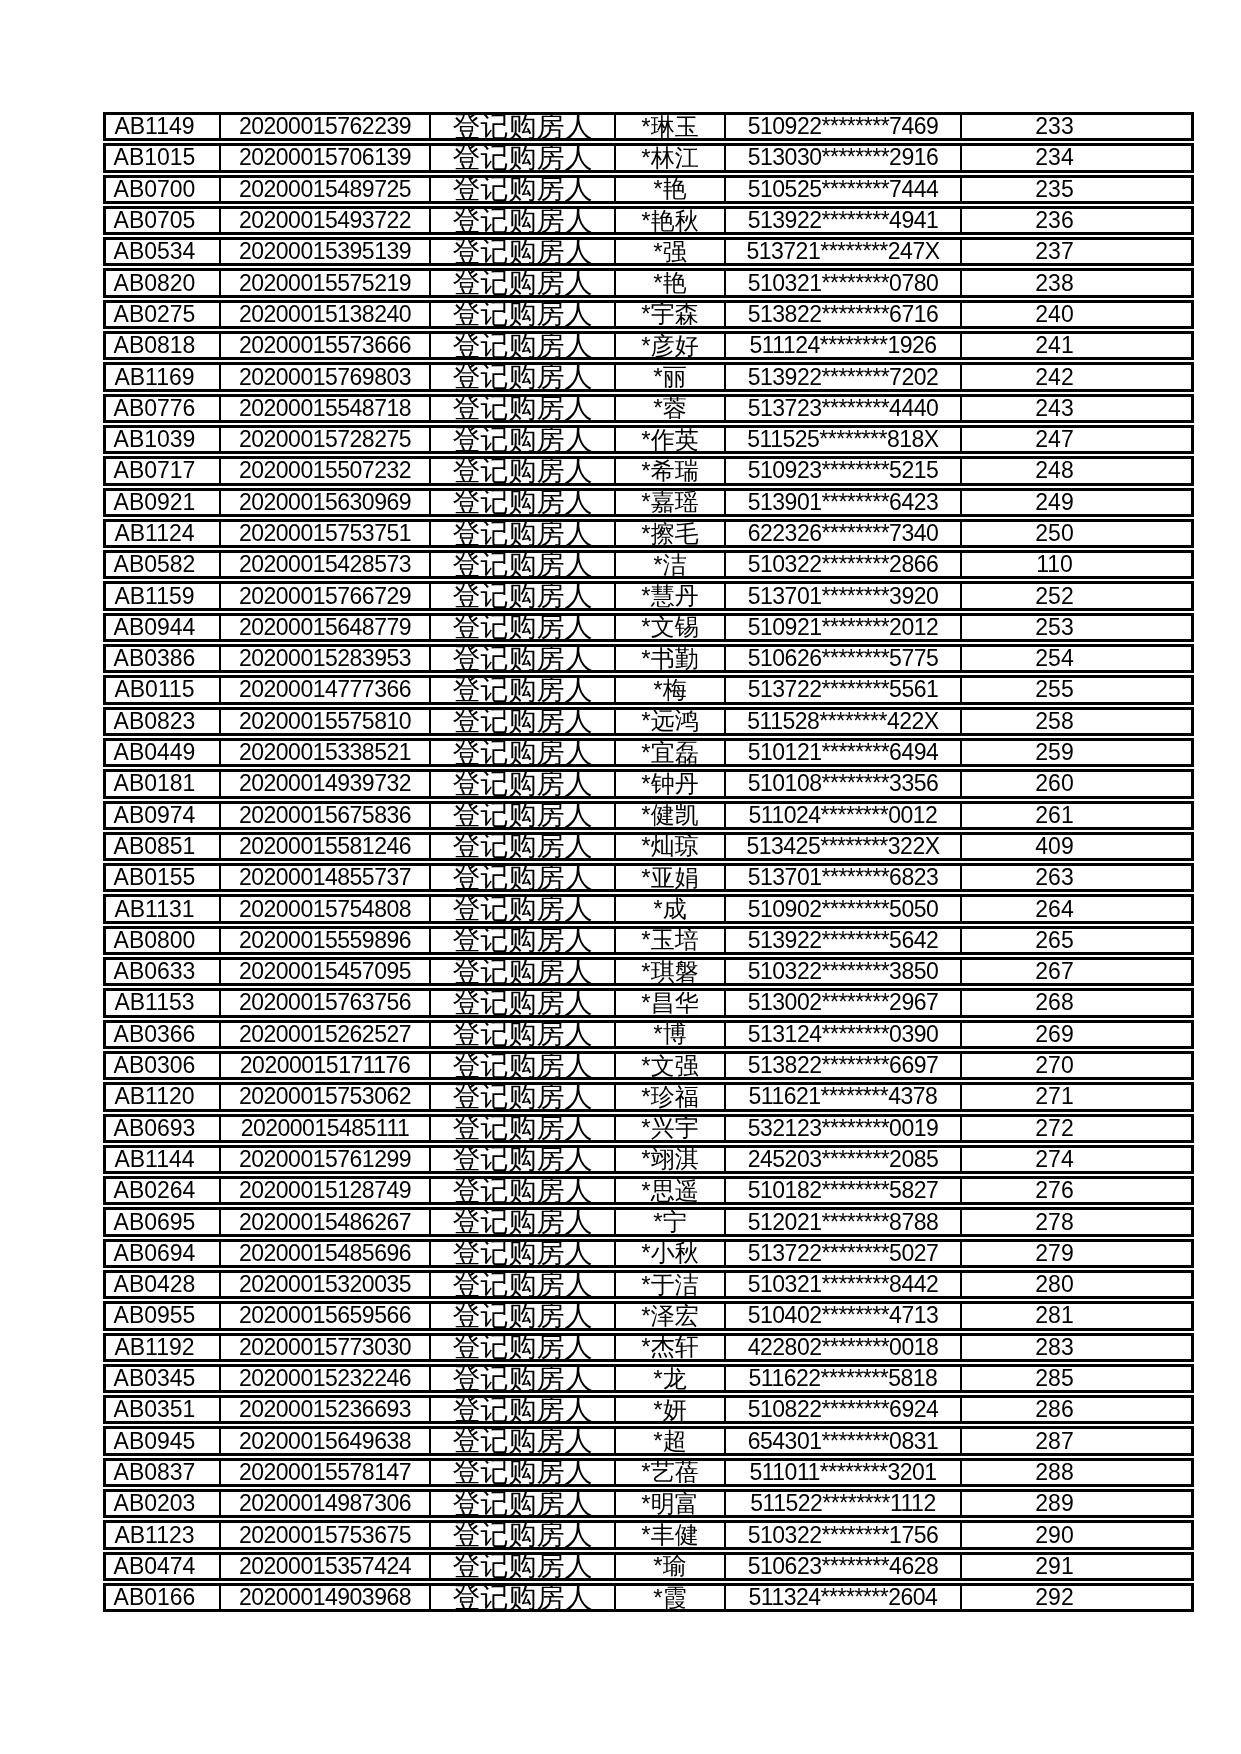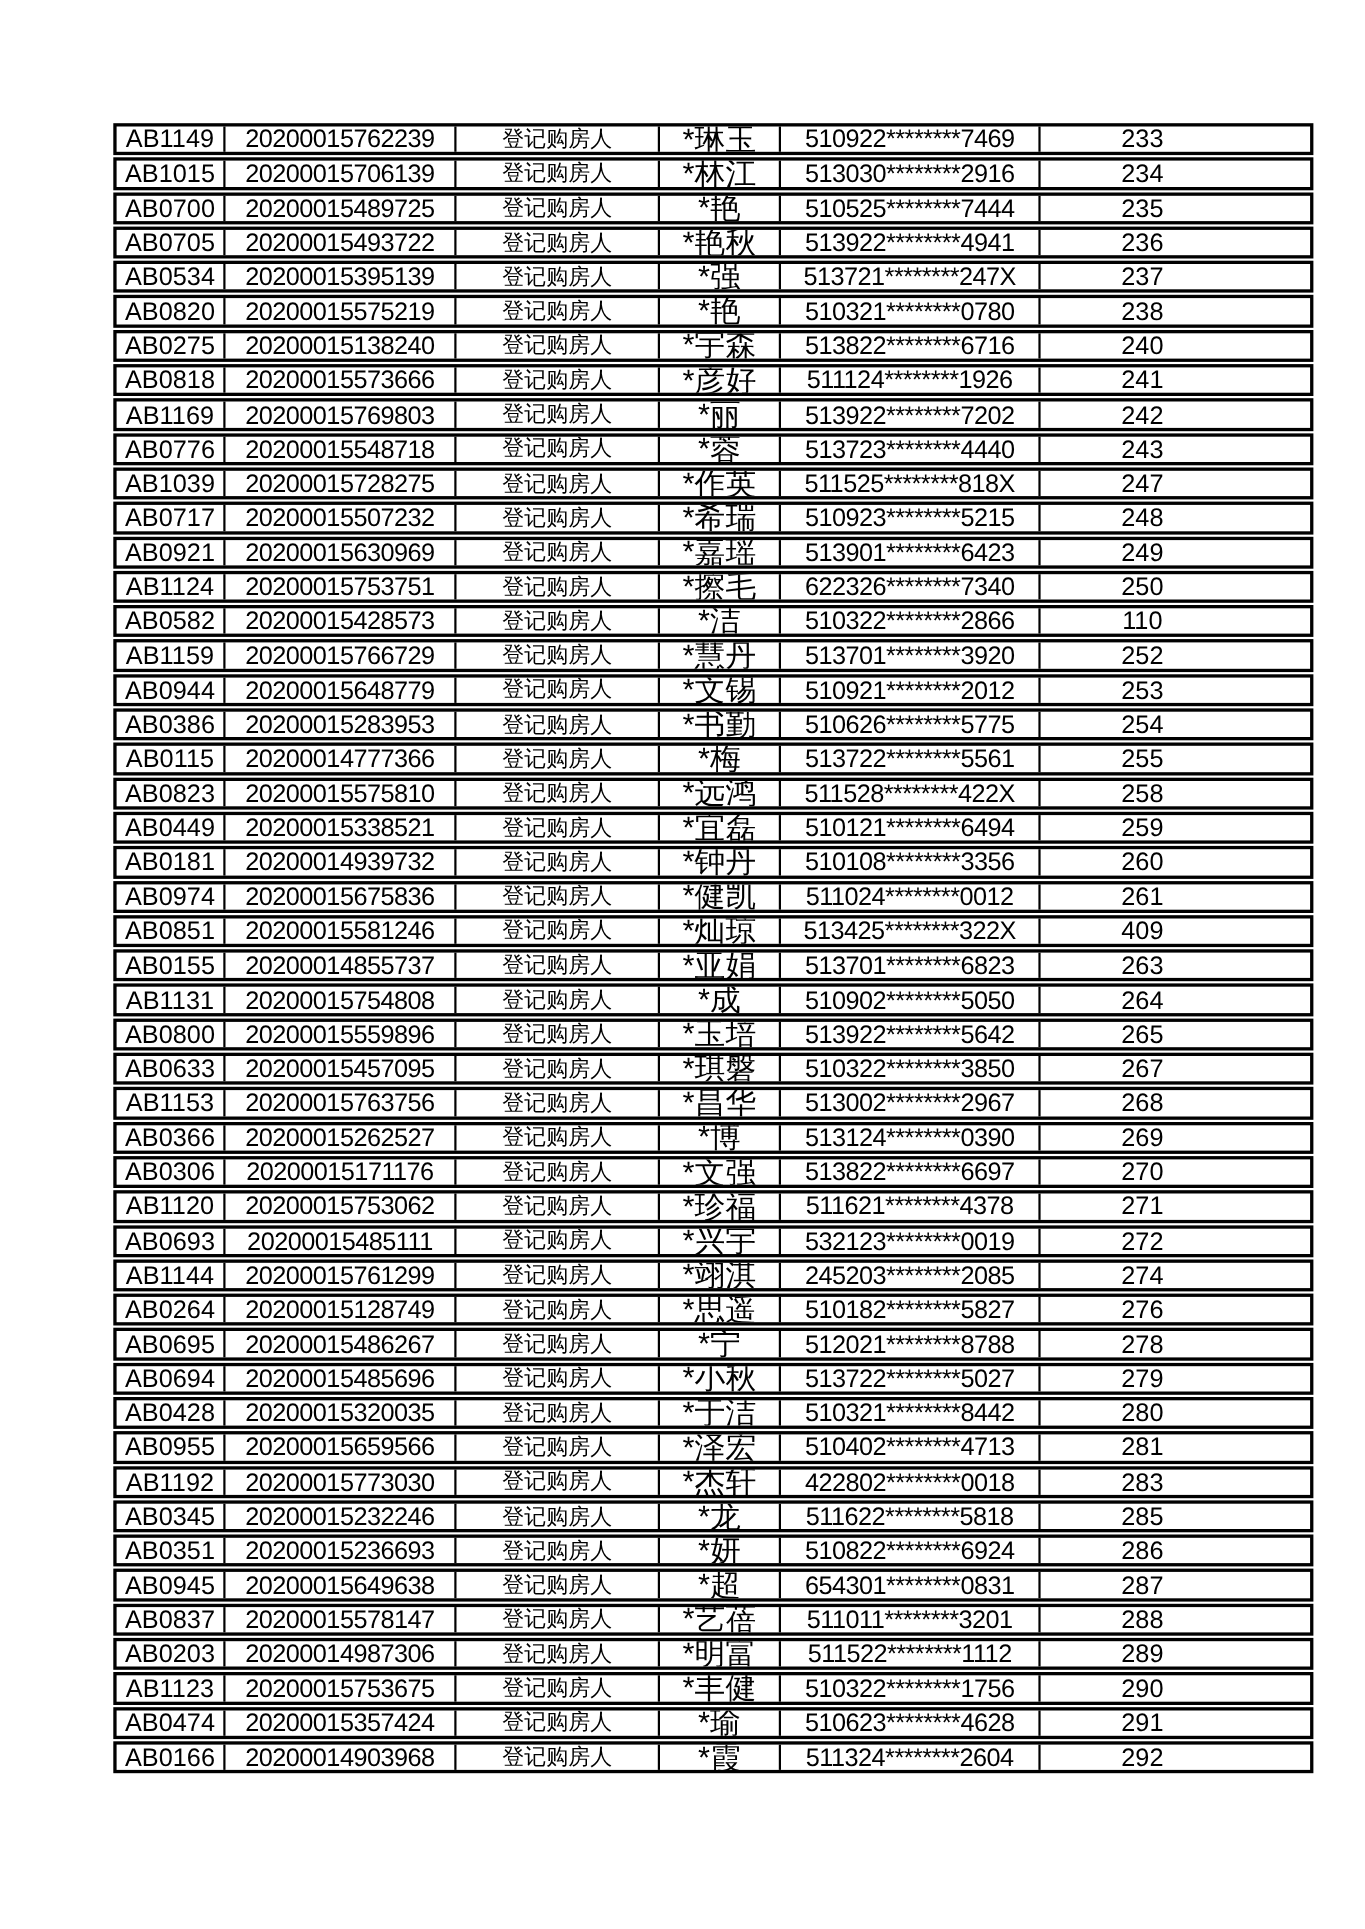--- a/index.html
+++ b/index.html
@@ -35,23 +35,23 @@
     justify-content: center;
     overflow: hidden;
     white-space: nowrap;
     font-size: 23px;
     line-height: 1;
   }
   .cell + .cell {
     border-left: 2px solid #000000;
   }
   .c-code   { flex: 0 0 97px; }
-  .c-regno  { flex: 0 0 210px; letter-spacing: -0.5px; }
-  .c-role   { flex: 0 0 185px; font-size: 20px; }
-  .c-name   { flex: 0 0 110px; font-size: 28px; }
+  .c-regno  { flex: 0 0 210px; letter-spacing: -0.5px; margin-left: 16px; }
+  .c-role   { flex: 0 0 185px; font-size: 28px; }
+  .c-name   { flex: 0 0 110px; font-size: 24px; }
   .c-idnum  { flex: 0 0 236px; letter-spacing: -0.5px; }
   .c-seq    { flex: 0 0 141px; padding-left: 46px; }
 </style>
 </head>
 <body>
 
 <div class="sheet">
 
     <div class="row">
       <div class="cell c-code">AB1149</div>

